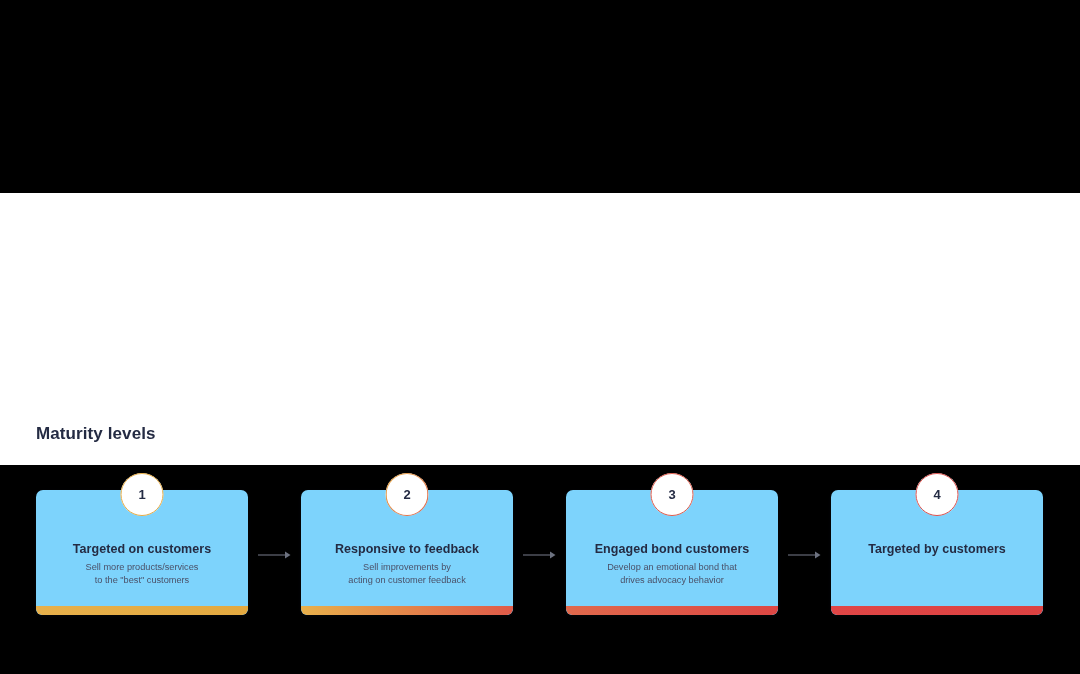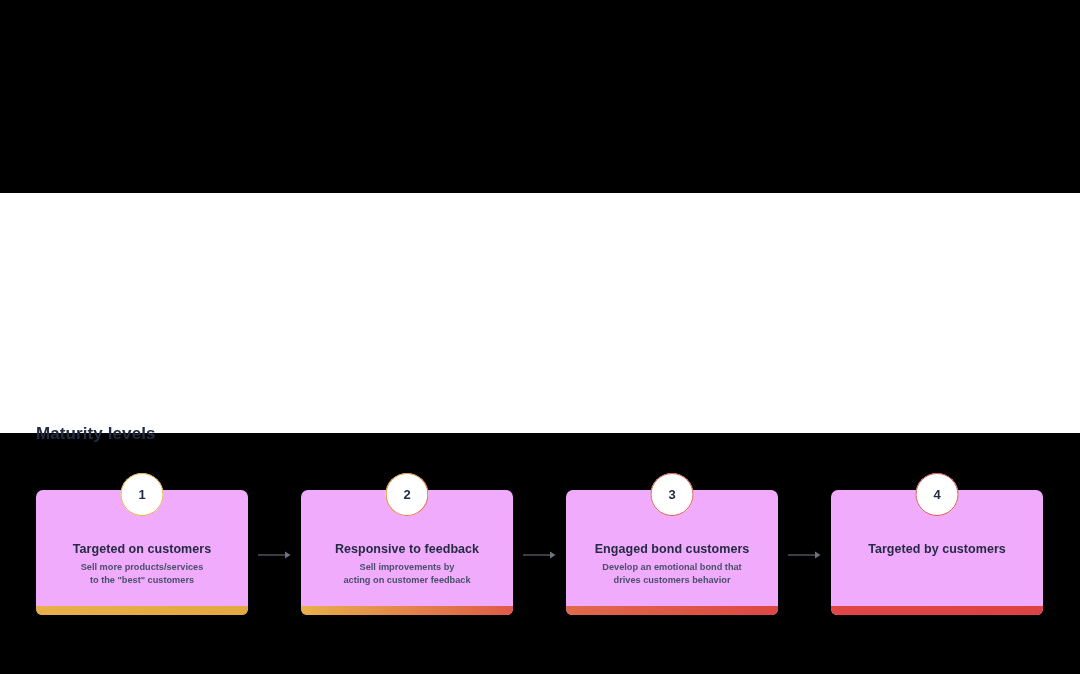--- a/index.html
+++ b/index.html
@@ -21,21 +21,21 @@
     height: 674px;
     background: #000000;
   }
 
   
   .content-band {
     position: absolute;
     left: 0;
     top: 193px;
     width: 1080px;
-    height: 240px;
+    height: 272px;
     background: #ffffff;
   }
 
   .slide-title {
     position: absolute;
     left: 36px;
     top: 231px;
     font-size: 17px;
     font-weight: bold;
     color: #242b43;
@@ -61,21 +61,21 @@
     flex: 0 0 212px;
     height: 145px;
   }
 
   .card {
     position: absolute;
     left: 0;
     top: 17px;
     width: 212px;
     height: 125px;
-    background: #f0abfc;
+    background: #7dd3fc;
     border-radius: 7px 7px 6px 6px;
     box-shadow: 0 1px 4px rgba(40, 45, 70, 0.13),
                 0 0 0 0.6px rgba(40, 45, 70, 0.045);
     overflow: hidden;
   }
 
   .card-body {
     position: absolute;
     left: 0;
     right: 0;
@@ -96,21 +96,20 @@
 
   .card-sub {
     font-size: 9.2px;
     font-weight: normal;
     color: #4a5068;
     line-height: 1.33;
   }
 
   .card-sub-line {
     display: block;
-    font-weight: bold;
   }
 
   .accent-bar {
     position: absolute;
     left: 0;
     bottom: 0;
     width: 212px;
     height: 9px;
     border-radius: 0 0 6px 6px;
   }
@@ -222,21 +221,21 @@
           <path d="M27 1.6 L32.5 5 L27 8.4 Z" fill="#6d7280"></path>
         </svg>
       </div>
 
       <div class="stage">
         <div class="card">
           <div class="card-body">
             <div class="card-heading">Engaged bond customers</div>
             <div class="card-sub">
               <span class="card-sub-line">Develop an emotional bond that</span>
-              <span class="card-sub-line">drives customers behavior</span>
+              <span class="card-sub-line">drives advocacy behavior</span>
             </div>
           </div>
           <div class="accent-bar" style="background: linear-gradient(to right, rgb(224, 105, 76), rgb(221, 71, 68));"></div>
         </div>
         <div class="badge">
           <div class="badge-ring" style="border: 1.7px solid rgb(220, 90, 75);"></div>
           <span class="badge-num">3</span>
         </div>
       </div>
 

